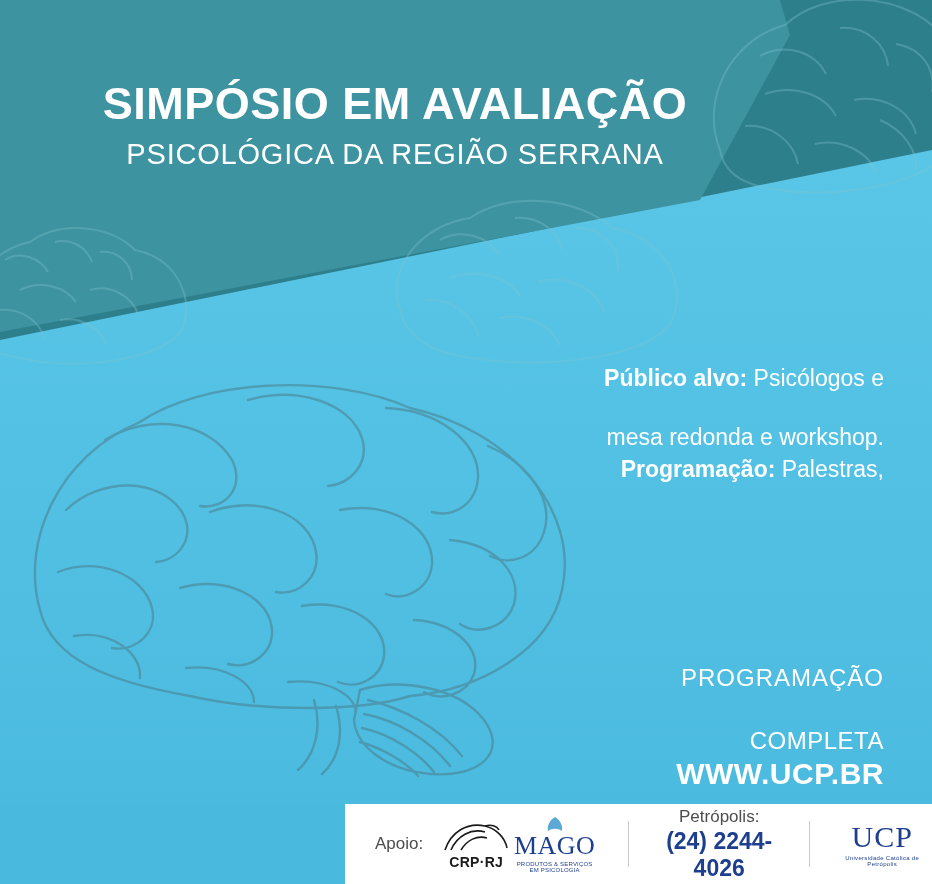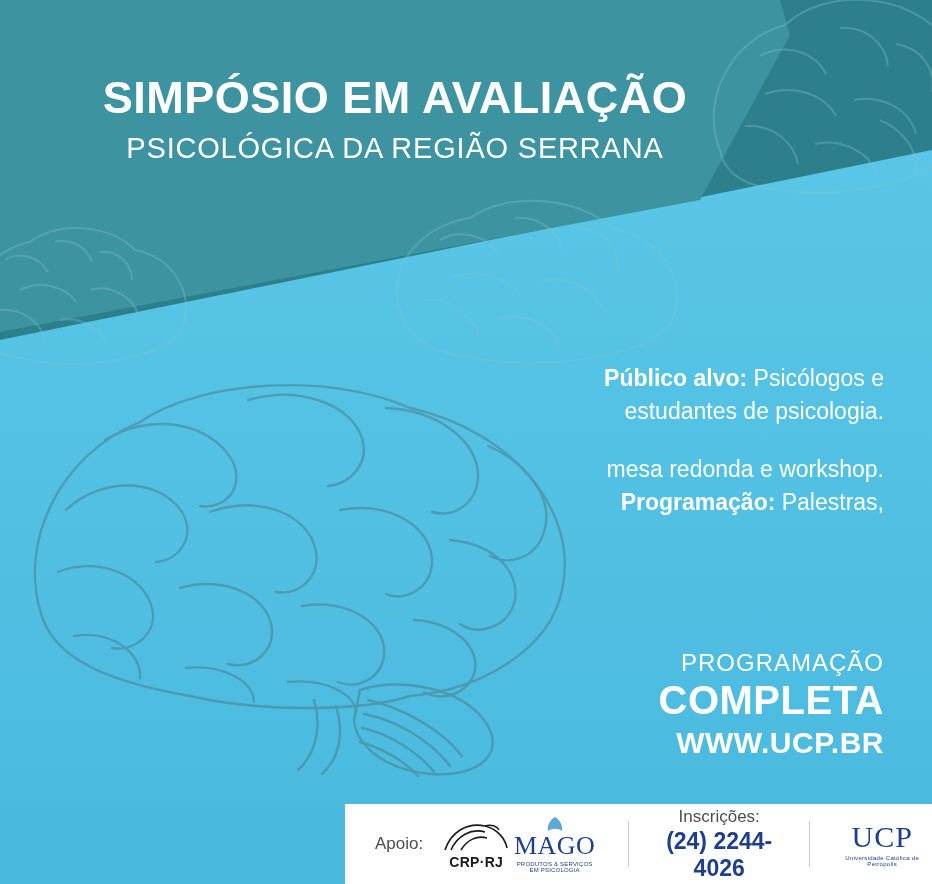--- a/index.html
+++ b/index.html
@@ -68,21 +68,21 @@
     top: 360px;
     width: 600px;
     height: 420px;
     opacity: 0.55;
   }
 
   
   .title-block {
     position: absolute;
     left: 0;
-    top: 74px;
+    top: 80px;
     width: 790px;
     text-align: center;
   }
   .title-main {
     color: #ffffff;
     font-size: 45px;
     font-weight: bold;
     letter-spacing: 0.5px;
     line-height: 1.05;
     margin: 0;
@@ -110,35 +110,36 @@
     line-height: 1.42;
   }
   .info-line { margin: 0; }
   .info-line b { font-weight: bold; color: #ffffff; }
   .info-group { margin-bottom: 26px; }
   .info-group:last-of-type { margin-bottom: 0; }
 
   .prog-block {
     position: absolute;
     right: 48px;
-    top: 649px;
+    top: 664px;
     width: 430px;
     text-align: right;
     color: #ffffff;
     line-height: 1.18;
   }
   .prog-small {
     font-size: 24px;
     font-weight: normal;
     letter-spacing: 1px;
   }
   .prog-big {
-    font-size: 40px;
-    font-weight: bold;
+    font-size: 24px;
+    font-weight: normal;
     letter-spacing: 0.5px;
+    margin-top: 35px;
   }
   .prog-url {
     font-size: 30px;
     font-weight: bold;
     color: #ffffff;
     letter-spacing: 0.5px;
   }
 
   
   .footer {
@@ -329,21 +330,20 @@
     <h1 class="title-main">SIMPÓSIO EM AVALIAÇÃO</h1>
     <h2 class="title-sub">PSICOLÓGICA DA REGIÃO SERRANA</h2>
   </div>
 
   <div class="info-block">
 
     <div class="info-group">
       <p class="info-line">
         <b>Público alvo:</b><span> Psicólogos e</span>
       </p>
-      <p class="info-line">estudantes de psicologia.</p>
     </div>
 
     <div class="info-group">
       <p class="info-line">mesa redonda e workshop.</p>
       <p class="info-line">
         <b>Programação:</b><span> Palestras,</span>
       </p>
     </div>
   </div>
 
@@ -374,21 +374,21 @@
         <path d="M11 1 C6 4, 3 9, 4 15 C8 12, 14 12, 18 15 C19 9, 16 4, 11 1 Z" fill="#5ca9d6"></path>
       </svg>
       <div class="mago-word">MAGO</div>
       <div class="mago-sub1">PRODUTOS &amp; SERVIÇOS</div>
       <div class="mago-sub2">EM PSICOLOGIA</div>
     </div>
 
     <div class="footer-divider"></div>
 
     <div class="info-contact">
-      <div class="ic-label">Inscrições:</div>
+      <div class="ic-label">Petrópolis:</div>
       <div class="ic-phone">(24) 2244-4026</div>
     </div>
 
     <div class="footer-divider"></div>
 
     <div class="logo-ucp">
       <div class="ucp-word">UCP</div>
       <div class="ucp-sub">Universidade Católica de Petrópolis</div>
     </div>
   </div>

